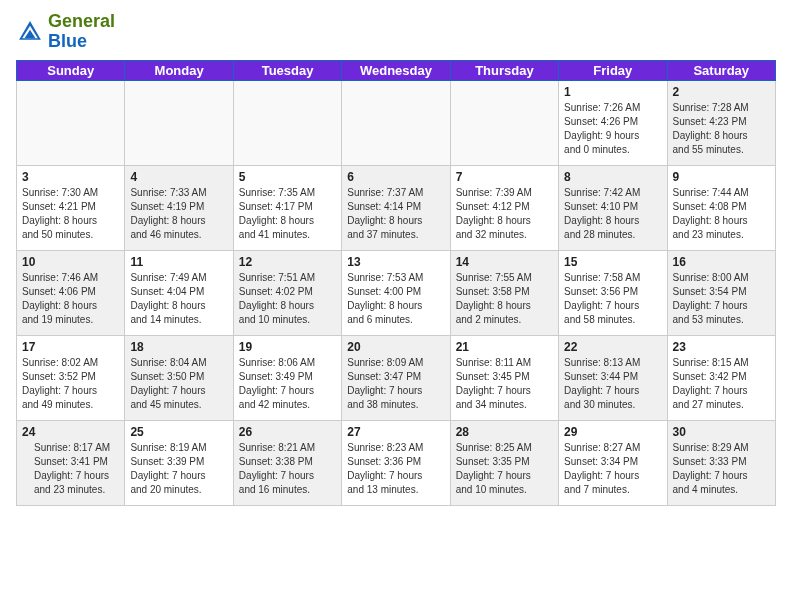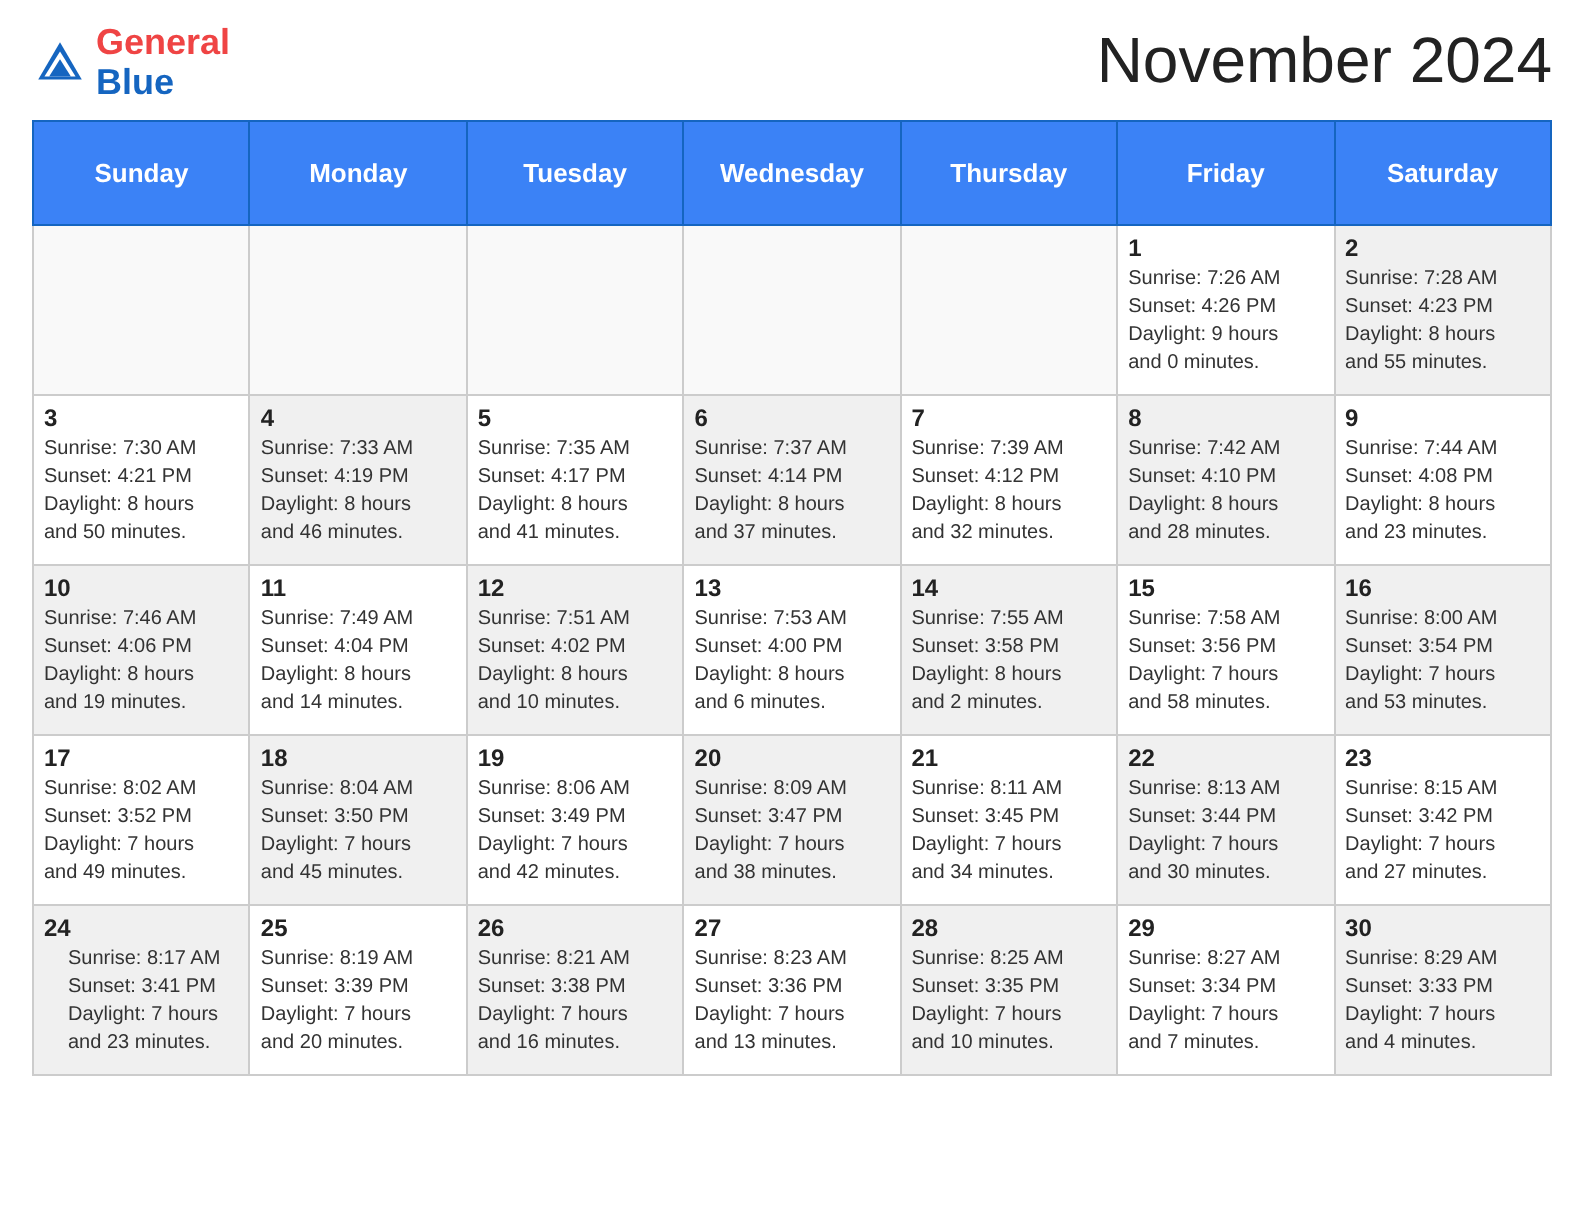--- a/index.html
+++ b/index.html
@@ -24,21 +24,21 @@
     .logo {
       display: flex;
       align-items: center;
       gap: 4px;
     }
     .logo-text {
       font-size: 18px;
       font-weight: bold;
       line-height: 1.1;
     }
-    .logo-text .general { color: #ef4444; margin-top: 12px; }
+    .logo-text .general { color: #4d7c0f; margin-top: 12px; }
     .logo-text .blue { color: #1565c0; }
     .logo-icon {
       width: 28px;
       height: 28px;
     }
     .title-block {
       text-align: right;
     }
     .month-year {
       font-size: 32px;
@@ -48,24 +48,24 @@
     .location {
       font-size: 14px;
       color: #444;
     }
     .calendar {
       width: 100%;
       border-collapse: collapse;
       table-layout: fixed;
     }
     .calendar th {
-      background: #3b82f6;
+      background: #6d28d9;
       color: #fff;
       text-align: center;
-      padding: 18px 4px;
+      padding: 2px 4px;
       font-size: 13px;
       border: 1px solid #1565c0;
     }
     .calendar td {
       border: 1px solid #ccc;
       vertical-align: top;
       padding: 4px 5px;
       font-size: 10.5px;
       color: #222;
       background: #fff;
@@ -98,21 +98,20 @@
         <polygon points="18,4 32,28 4,28" fill="#1565c0"></polygon>
         <polygon points="18,10 28,26 8,26" fill="#fff"></polygon>
         <polygon points="18,15 25,26 11,26" fill="#1565c0"></polygon>
       </svg>
       <div class="logo-text">
         <span class="general">General</span><br>
         <span class="blue">Blue</span>
       </div>
     </div>
     <div class="title-block">
-      <div class="month-year">November 2024</div>
     </div>
   </div>
 
   <table class="calendar">
     <thead>
       <tr>
       <th>Sunday</th>
           <th>Monday</th>
           <th>Tuesday</th>
           <th>Wednesday</th>

